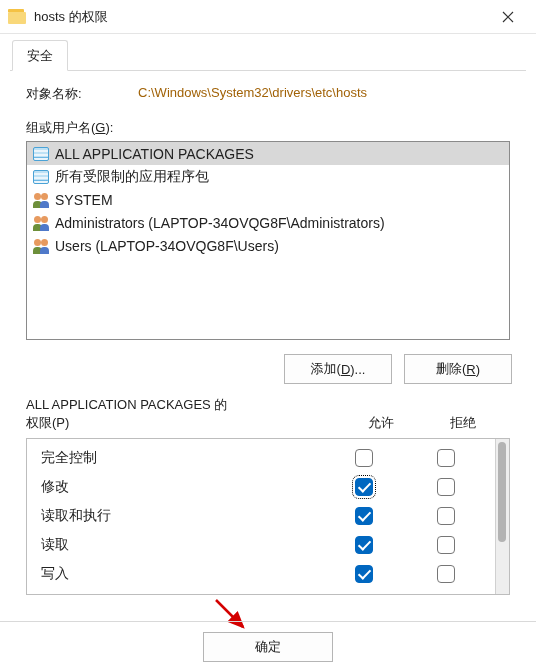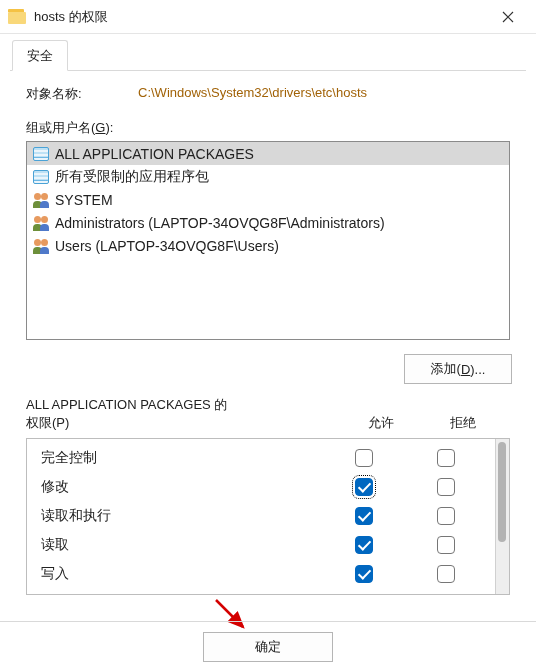--- a/index.html
+++ b/index.html
@@ -289,20 +289,25 @@
         <span>Users (LAPTOP-34OVQG8F\Users)</span>
       </div>
     </div>
 
   <div class="btn-row">
     <button class="btn">
       <span>添加(</span>
         <span class="u">D</span>
         <span>)...</span>
     </button>
+    <button class="btn">
+      <span>删除(</span>
+        <span class="u">R</span>
+        <span>)</span>
+    </button>
   </div>
 
   <div class="perm-label">
     <div class="left">
       <span>ALL APPLICATION PACKAGES 的</span><br>
       <span>权限(</span><span class="u">P</span><span>)</span>
     </div>
   </div>
 
   <div class="perm-hdr">

